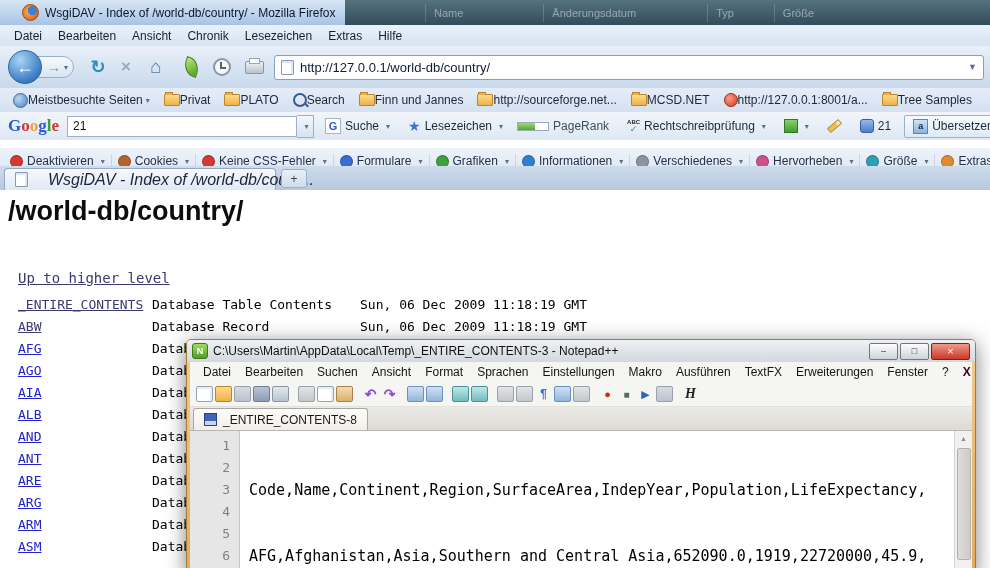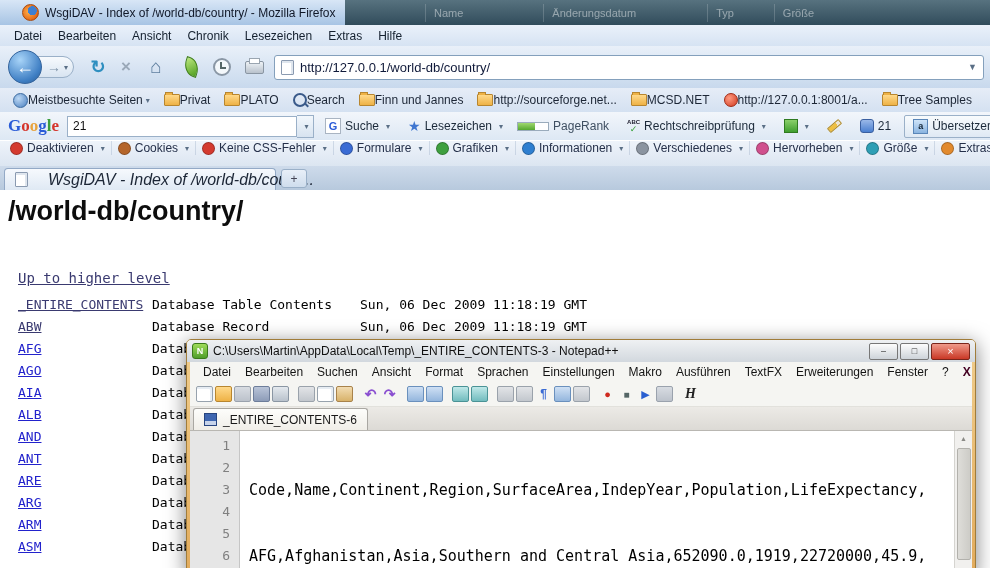--- a/index.html
+++ b/index.html
@@ -63,21 +63,21 @@
   .abc-icon{display:flex;flex-direction:column;align-items:center;line-height:1;}
   .abc-top{font-size:6px;font-weight:bold;color:#223;}
   .abc-check{font-size:9px;color:#2f9e2f;}
   .af-icon{width:12px;height:12px;background:linear-gradient(#8ad06a,#3f9e2f);border:1px solid #2f7a20;}
   .pencil-icon{width:13px;height:4px;background:linear-gradient(90deg,#f0c040 70%,#ece4d4 70%);border:1px solid #b08820;border-radius:1px;transform:rotate(-40deg);margin:0 4px;}
   .cnt-icon{width:12px;height:12px;border-radius:3px;background:linear-gradient(#9ab8e8,#4a7fd0);border:1px solid #3a5fa0;}
   .tr-btn{display:flex;align-items:center;gap:4px;height:21px;padding:0 8px;background:linear-gradient(#f8fbfd,#dfe9f4);border:1px solid #9ab0c8;border-radius:2px;margin-left:6px;}
   .tr-icon{width:13px;height:13px;background:linear-gradient(#cfe4f8,#8ab4e0);border:1px solid #5a86b8;color:#123;font-size:9px;display:flex;align-items:center;justify-content:center;font-weight:bold;}
 
   
-  .wdbar{position:absolute;left:0;top:141px;width:990px;height:26px;background:linear-gradient(#eef3fa,#dbe5f1);display:flex;align-items:flex-start;font-size:12px;color:#25304a;padding-left:4px;box-sizing:border-box;white-space:nowrap;}
+  .wdbar{position:absolute;left:0;top:148px;width:990px;height:26px;background:linear-gradient(#eef3fa,#dbe5f1);display:flex;align-items:center;font-size:12px;color:#25304a;padding-left:4px;box-sizing:border-box;white-space:nowrap;}
   .wd{display:flex;align-items:center;gap:4px;padding:0 6px;border-right:1px solid rgba(150,170,195,.35);}
   .wd-ic{width:11px;height:11px;border-radius:50%;border:1px solid rgba(0,0,0,.25);flex:0 0 auto;}
 
   
   .tabstrip{position:absolute;left:0;top:166px;width:990px;height:24px;background:linear-gradient(#cedbeb,#b7c9dd);display:flex;align-items:flex-end;padding-left:4px;box-sizing:border-box;}
   .fftab{height:21px;display:flex;align-items:center;gap:20px;padding:0 10px;background:linear-gradient(#f6f9fd,#dfe9f4);border:1px solid #93a9c6;border-bottom:none;border-radius:4px 4px 0 0;font-size:16px;color:#1c2636;max-width:250px;white-space:nowrap;font-style:italic;}
   .newtab-btn{width:24px;height:17px;margin:0 0 2px 5px;background:linear-gradient(#e8eff8,#cfdded);border:1px solid #9ab0c8;border-radius:3px;font-size:12px;color:#445;display:flex;align-items:center;justify-content:center;}
 
   
   .content{position:absolute;left:0;top:190px;width:990px;height:378px;background:#fff;color:#000;}
@@ -412,21 +412,21 @@
         <span class="ti g-rec">●</span>
         <span class="ti g-stopm">■</span>
         <span class="ti g-play">▶</span>
         <span class="ti c-floppy-dim"></span>
         <span class="tsep"></span>
         <span class="ti g-H">H</span>
       </div>
       <div class="npp-tabbar">
         <div class="npp-tab">
           <span class="floppy-ic"></span>
-          <span>_ENTIRE_CONTENTS-6</span>
+          <span>_ENTIRE_CONTENTS-8</span>
         </div>
       </div>
       <div class="npp-editor">
         <div class="gutter">
           <div>1</div>
           <div>2</div>
           <div>3</div>
           <div>4</div>
           <div>5</div>
           <div>6</div>

